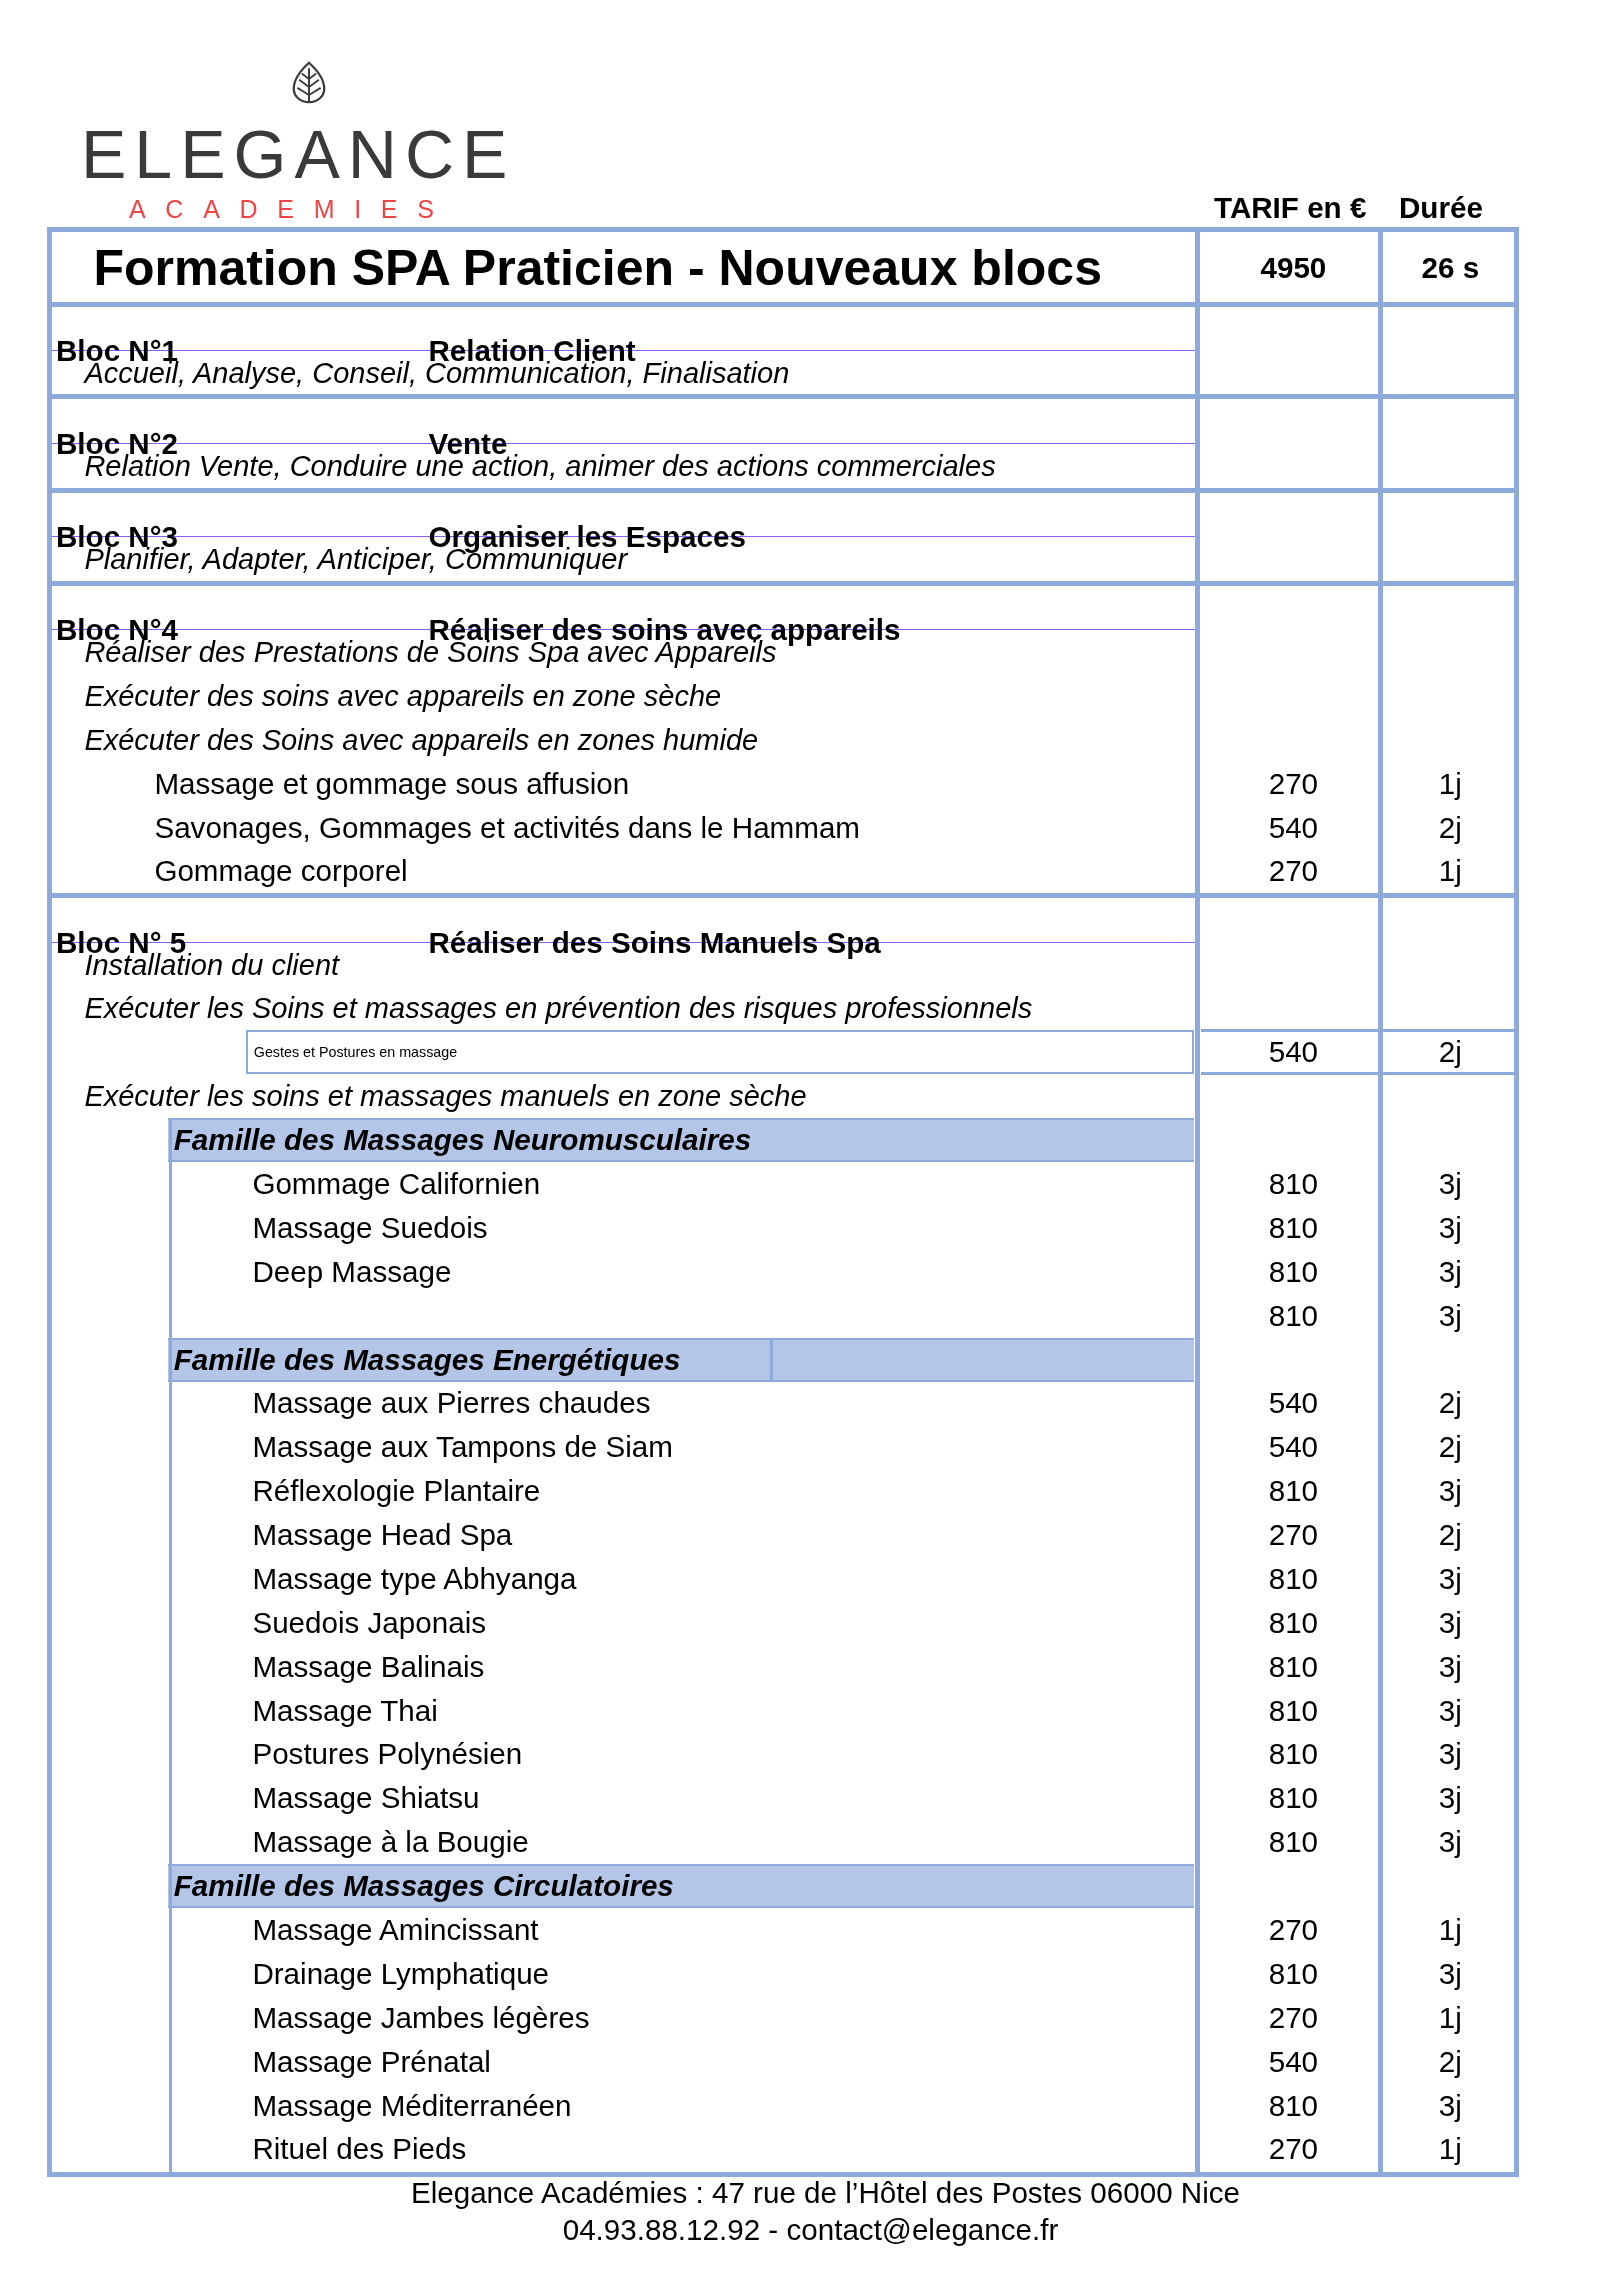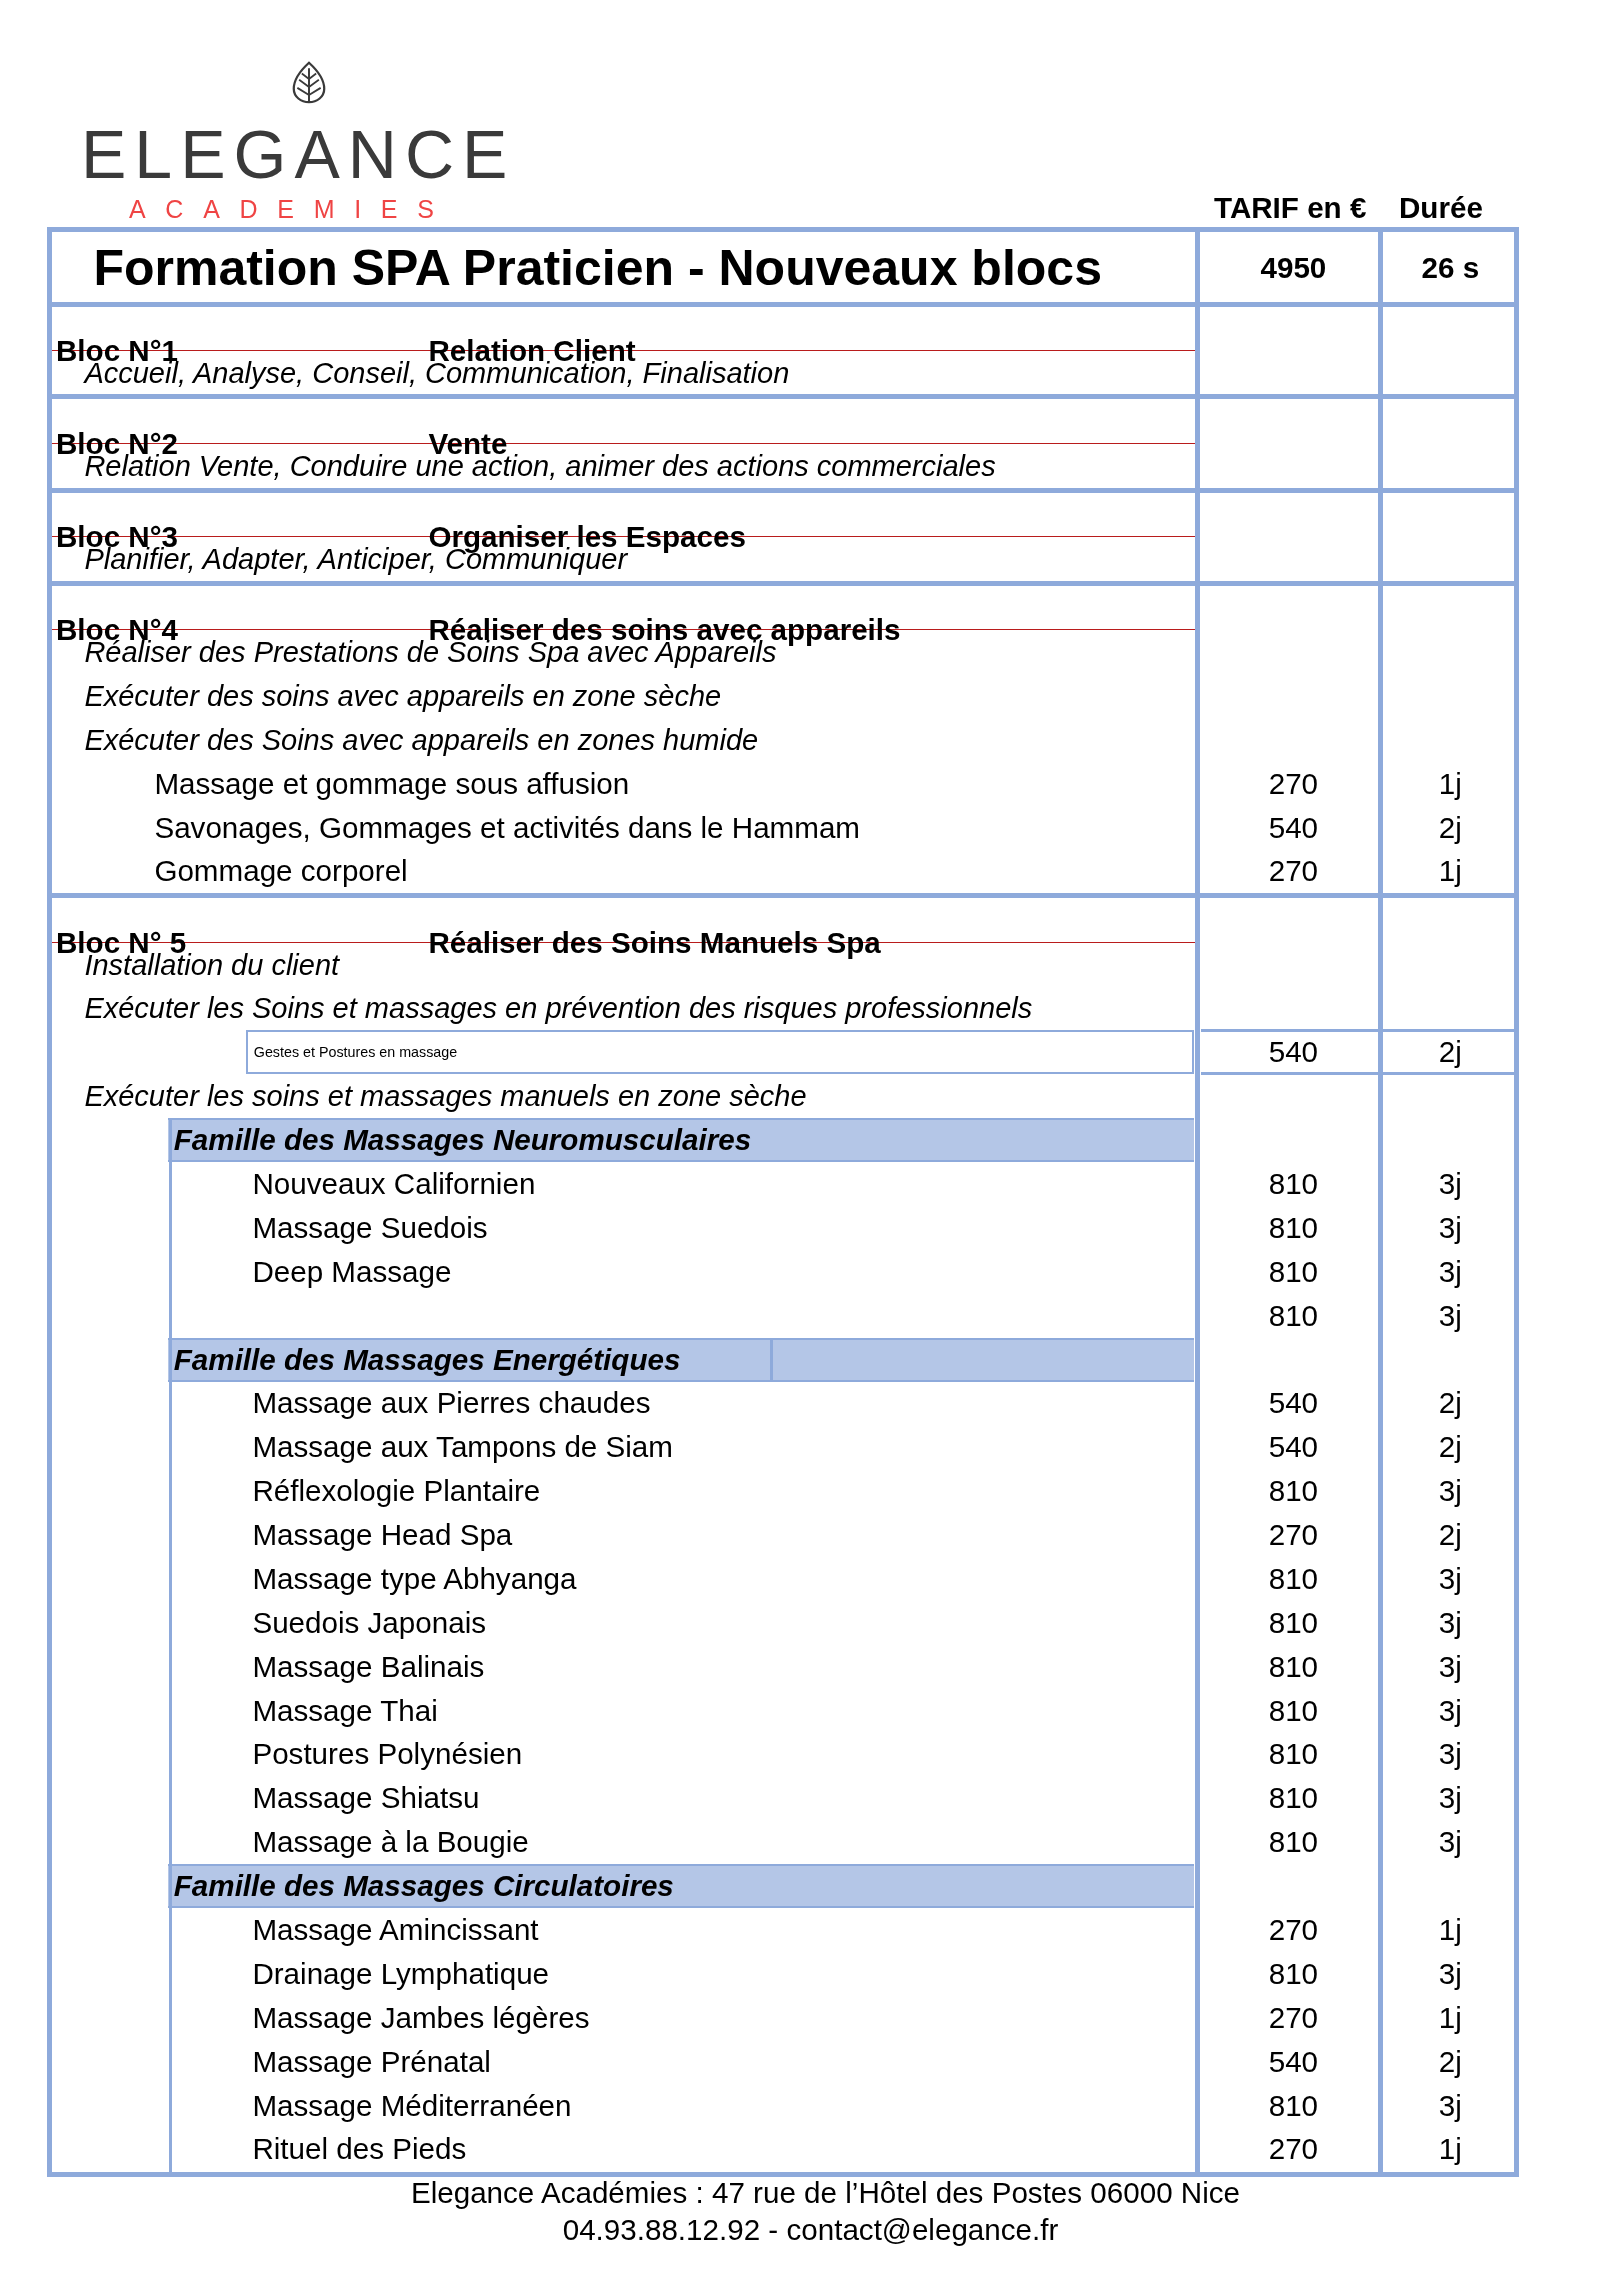--- a/index.html
+++ b/index.html
@@ -16,21 +16,21 @@
 
   .table { position:absolute; left:47px; top:227px; width:1472px; height:1917px; }
   .frame { position:absolute; left:0; top:0; right:0; bottom:0; border:5.4px solid #8eaadb; box-sizing:border-box; }
   .vline { position:absolute; width:4.5px; background:#8eaadb; }
   .hline { position:absolute; height:4.5px; background:#8eaadb; left:0; right:0; }
   .row { position:absolute; left:5.4px; right:5.4px; height:44px; }
   .cell { position:absolute; top:0; bottom:0; display:flex; align-items:center; white-space:nowrap; }
   .c-label { left:0; width:1143px; }
   .c-tarif { left:1152px; width:178px; justify-content:center; font-size:29.6px; }
   .c-duree { left:1334px; width:128px; justify-content:center; font-size:29.6px; }
-  .bloc .c-label { background:#b91c1c; font-weight:bold; font-size:29.6px;margin-top:43px; }
+  .bloc .c-label { background:#8b5cf6; font-weight:bold; font-size:29.6px;margin-top:43px; }
   .bloc .bloc-num { position:absolute; left:3.6px; }
   .bloc .bloc-name { position:absolute; left:376px; }
   .l1 .c-label { padding-left:32px; font-size:29px; box-sizing:border-box;font-style:italic; }
   .l2 .c-label { padding-left:102px; font-size:29.6px; box-sizing:border-box; }
   .l3 .c-label { padding-left:200px; font-size:29.6px; box-sizing:border-box; }
   .fam .c-label { left:116px; width:1026px; background:#b4c6e7; font-weight:bold; font-style:italic; font-size:29.6px;
                   padding-left:5.4px; box-sizing:border-box; border-top:2.7px solid #8eaadb; border-bottom:2.7px solid #8eaadb; }
   .boxed .c-label { left:194px; width:948px; border:2.7px solid #8eaadb; padding-left:5.4px; box-sizing:border-box; }
   .title-row { position:absolute; left:5.4px; top:5.4px; right:5.4px; height:71px; }
   .title-row .c-label { font-weight:bold; font-size:50px; padding-left:41px; box-sizing:border-box; }
@@ -164,21 +164,21 @@
     </div>
     <div class="row l1" style="top: 847px;">
       <div class="cell c-label">Exécuter les soins et massages manuels en zone sèche</div>
       <div class="cell c-tarif"></div>
       <div class="cell c-duree"></div>
     </div>
     <div class="row fam" style="top: 891px;">
       <div class="cell c-label">Famille des Massages Neuromusculaires</div>
     </div>
     <div class="row l3" style="top: 935px;">
-      <div class="cell c-label">Nouveaux Californien</div>
+      <div class="cell c-label">Gommage Californien</div>
       <div class="cell c-tarif">810</div>
       <div class="cell c-duree">3j</div>
     </div>
     <div class="row l3" style="top: 979px;">
       <div class="cell c-label">Massage Suedois</div>
       <div class="cell c-tarif">810</div>
       <div class="cell c-duree">3j</div>
     </div>
     <div class="row l3" style="top: 1023px;">
       <div class="cell c-label">Deep Massage</div>

